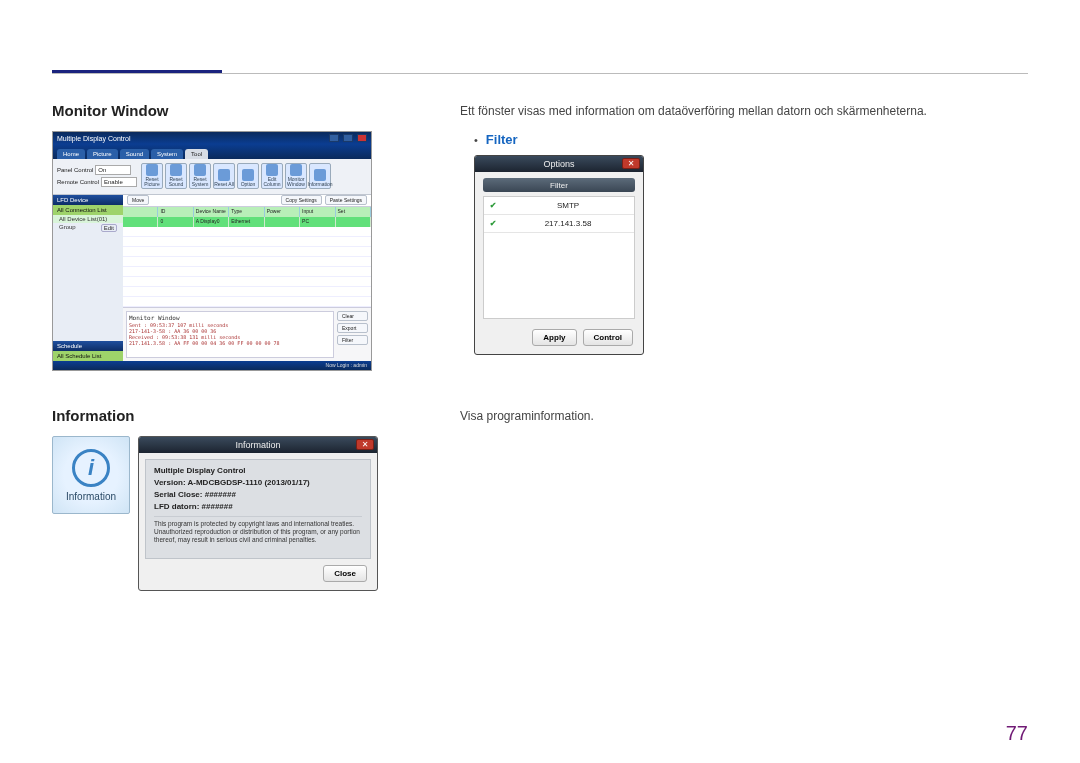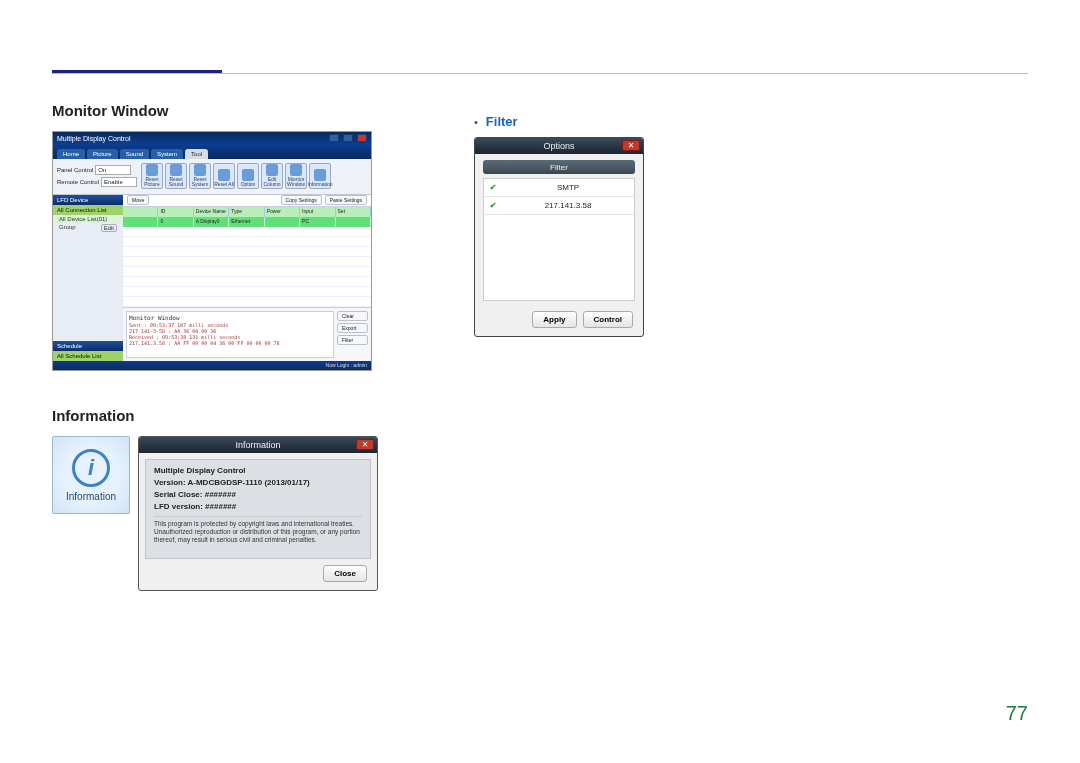--- a/index.html
+++ b/index.html
@@ -179,21 +179,21 @@
   }
   .info-dlg .body{
     flex:1;background:#dcdfe3;margin:6px;border:1px solid #bfc4ca;padding:6px 8px;
     display:flex;flex-direction:column;gap:3px;
   }
   .info-dlg .body .bold{font-weight:bold;}
   .info-dlg .body .legal{font-size:6.5px;line-height:1.25;color:#333;border-top:1px solid #c8ccd2;padding-top:3px;margin-top:2px;}
   .info-dlg .foot{display:flex;justify-content:flex-end;padding:0 10px 8px;}
 
   .page-num{
-    position:absolute;bottom:38px;right:52px;font-size:20px;color:#15803d;
+    position:absolute;bottom:18px;right:52px;font-size:20px;color:#701a75;
   }
   .spacer{height:36px;}
 </style>
 </head>
 <body>
 
 <div class="page">
   <div class="hr-top"></div>
   <div class="hr-full"></div>
 
@@ -318,20 +318,21 @@
                 <span class="mdc-btn">Filter</span>
               </div>
             </div>
           </div>
         </div>
         <div class="mdc-status">Now Login : admin</div>
       </div>
     </div>
 
     <div class="col-right">
+      <p class="desc">Ett fönster visas med information om dataöverföring mellan datorn och skärmenheterna.</p>
       <div class="bullet">
         <span class="dot">•</span>
         <span class="label">Filter</span>
       </div>
 
       <div class="options-dlg" style="margin-left:14px;">
         <div class="options-titlebar">
           <span>Options</span>
           <span class="closebtn">✕</span>
         </div>
@@ -367,26 +368,29 @@
 
         <div class="info-dlg">
           <div class="title">
             <span>Information</span>
             <span class="closebtn">✕</span>
           </div>
           <div class="body">
             <div class="bold">Multiple Display Control</div>
             <div class="bold">Version: A-MDCBGDSP-1110 (2013/01/17)</div>
             <div class="bold">Serial Close: #######</div>
-            <div class="bold">LFD version: #######</div>
+            <div class="bold">LFD datorn: #######</div>
             <div class="legal">This program is protected by copyright laws and international treaties. Unauthorized reproduction or distribution of this program, or any portion thereof, may result in serious civil and criminal penalties.</div>
           </div>
           <div class="foot">
             <button class="dlg-btn">Close</button>
           </div>
         </div>
       </div>
     </div>
+    <div class="col-right">
+      <p class="desc">Visa programinformation.</p>
+    </div>
   </div>
 
 </div>
 
 <div class="page-num">77</div>
 
 </body></html>

